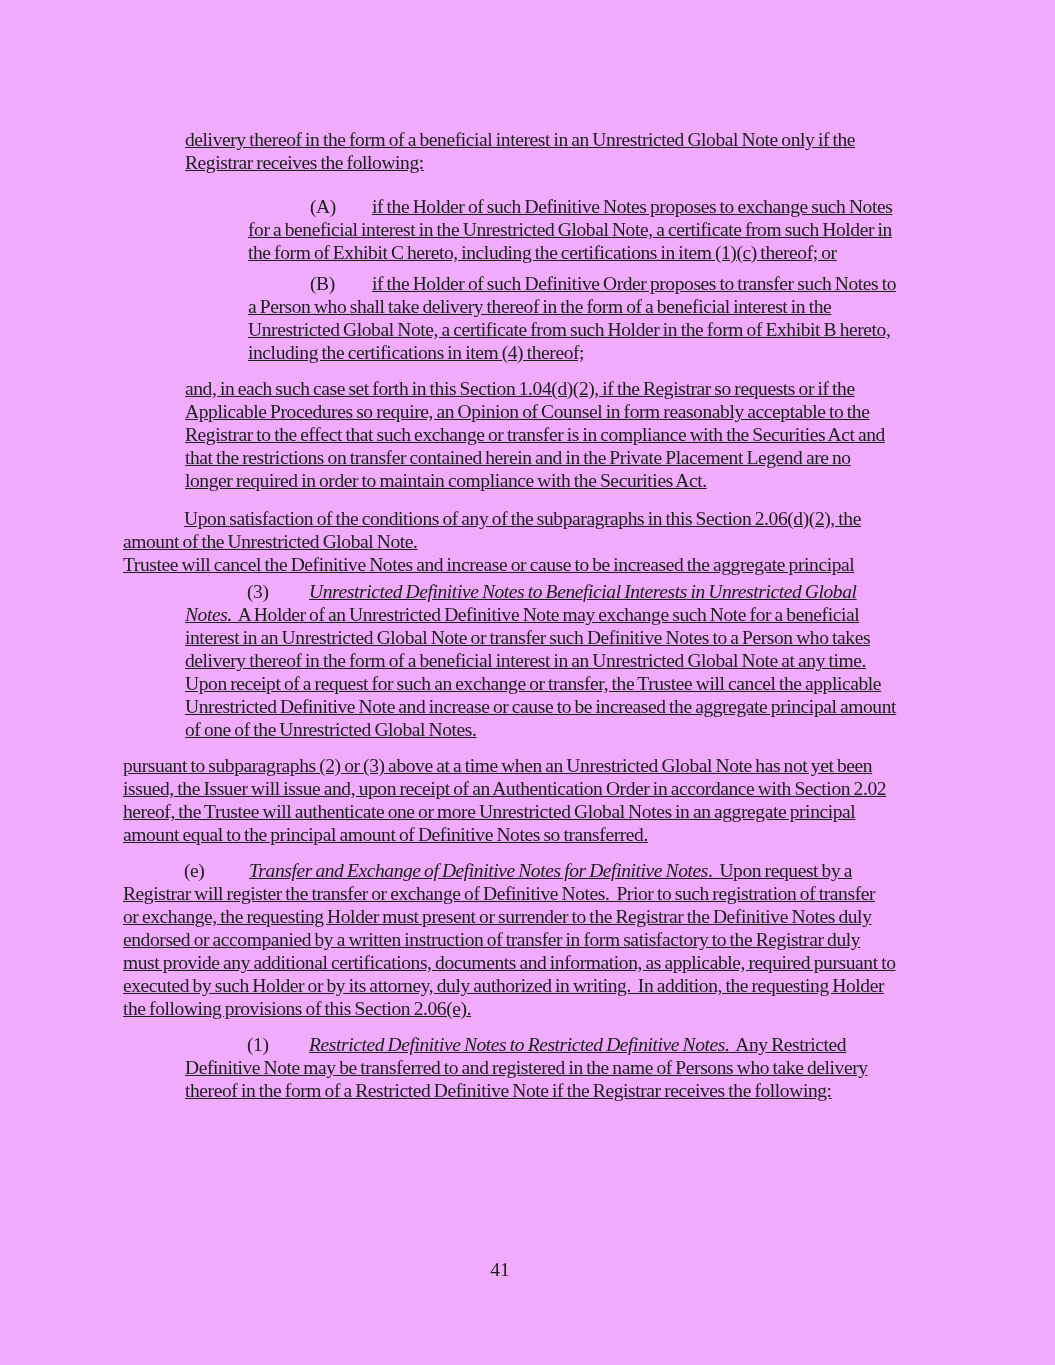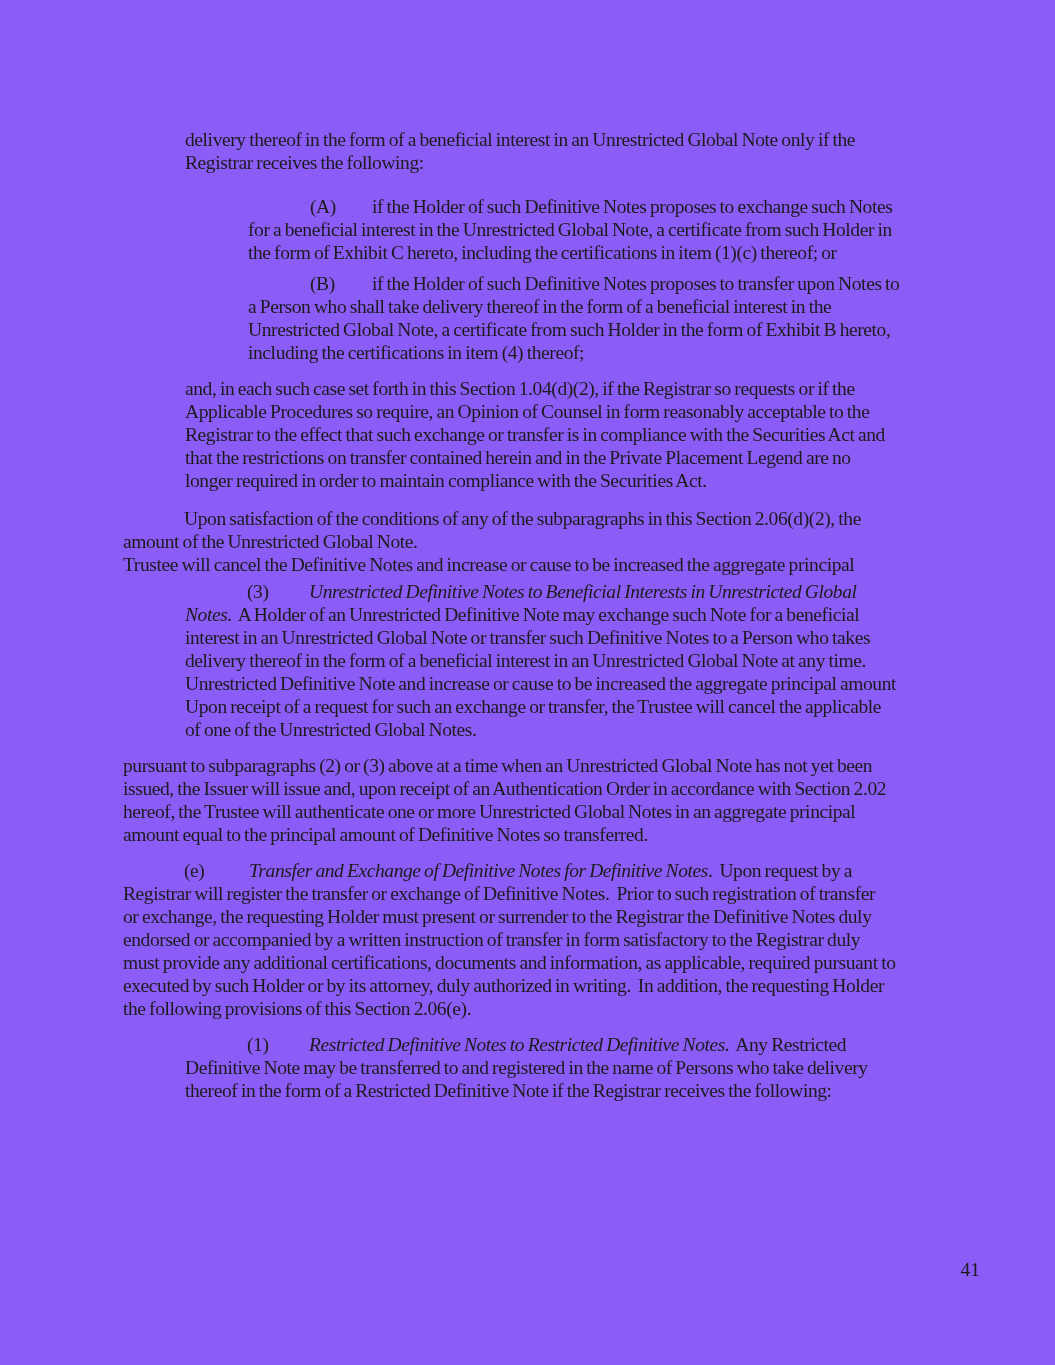--- a/index.html
+++ b/index.html
@@ -1,70 +1,71 @@
 <!DOCTYPE html>
 <html><head>
 <meta charset="utf-8">
 <style>
   html, body { margin: 0; padding: 0; background: #ffffff; }
   .page {
     position: relative;
     width: 1055px;
     height: 1365px;
-    background: #8b5cf6;
+    background: #f0abfc;
     color: #1c1c1c;
     font-family: "Liberation Serif", "DejaVu Serif", serif;
     font-size: 19.5px;
     line-height: 23px;
     letter-spacing: -0.4px;
     word-spacing: -1px;
     box-sizing: border-box;
     padding: 128px 118px 0 123px;
     overflow: hidden;
+    text-decoration: underline;
   }
   .para { margin: 0 0 13px 0; }
   .line { white-space: pre; }
   .ind1 { margin-left: 62px; }   
   .ind2 { margin-left: 125px; }  
   .fl { padding-left: 61px; }    
   .fl2 { padding-left: 62px; }
   .lbl { display: inline-block; width: 62px; }
   .lbl-e { display: inline-block; width: 65px; }
   .it { font-style: italic; }
   .mb21 { margin-bottom: 21px; }
   .mb19 { margin-bottom: 8px; }
   .mb15 { margin-bottom: 15px; }
   .mb16 { margin-bottom: 4px; }
   .pagenum {
     position: absolute;
     top: 1258px;
-    left: 4px;
+    left: 12px;
     width: 976px;
-    text-align: right;
+    text-align: center;
     letter-spacing: 0;
   }
 </style>
 </head>
 <body>
 
 <div class="page">
 
   <div class="para ind1 mb21">
     <div class="line">delivery thereof in the form of a beneficial interest in an Unrestricted Global Note only if the</div>
     <div class="line">Registrar receives the following:</div>
   </div>
 
   <div class="para ind2 mb19">
     <div class="line fl2"><span class="lbl">(A)</span><span>if the Holder of such Definitive Notes proposes to exchange such Notes</span></div>
     <div class="line">for a beneficial interest in the Unrestricted Global Note, a certificate from such Holder in</div>
     <div class="line">the form of Exhibit C hereto, including the certifications in item (1)(c) thereof; or</div>
   </div>
 
   <div class="para ind2">
-    <div class="line fl2"><span class="lbl">(B)</span><span>if the Holder of such Definitive Notes proposes to transfer upon Notes to</span></div>
+    <div class="line fl2"><span class="lbl">(B)</span><span>if the Holder of such Definitive Order proposes to transfer such Notes to</span></div>
     <div class="line">a Person who shall take delivery thereof in the form of a beneficial interest in the</div>
     <div class="line">Unrestricted Global Note, a certificate from such Holder in the form of Exhibit B hereto,</div>
     <div class="line">including the certifications in item (4) thereof;</div>
   </div>
 
   <div class="para ind1 mb15">
     <div class="line">and, in each such case set forth in this Section 1.04(d)(2), if the Registrar so requests or if the</div>
     <div class="line">Applicable Procedures so require, an Opinion of Counsel in form reasonably acceptable to the</div>
     <div class="line">Registrar to the effect that such exchange or transfer is in compliance with the Securities Act and</div>
     <div class="line">that the restrictions on transfer contained herein and in the Private Placement Legend are no</div>
@@ -75,22 +76,22 @@
     <div class="line fl">Upon satisfaction of the conditions of any of the subparagraphs in this Section 2.06(d)(2), the</div>
     <div class="line">amount of the Unrestricted Global Note.</div>
     <div class="line">Trustee will cancel the Definitive Notes and increase or cause to be increased the aggregate principal</div>
   </div>
 
   <div class="para ind1">
     <div class="line fl2"><span class="lbl">(3)</span><span class="it">Unrestricted Definitive Notes to Beneficial Interests in Unrestricted Global</span></div>
     <div class="line"><span class="it">Notes.</span><span>  A Holder of an Unrestricted Definitive Note may exchange such Note for a beneficial</span></div>
     <div class="line">interest in an Unrestricted Global Note or transfer such Definitive Notes to a Person who takes</div>
     <div class="line">delivery thereof in the form of a beneficial interest in an Unrestricted Global Note at any time.</div>
+    <div class="line">Upon receipt of a request for such an exchange or transfer, the Trustee will cancel the applicable</div>
     <div class="line">Unrestricted Definitive Note and increase or cause to be increased the aggregate principal amount</div>
-    <div class="line">Upon receipt of a request for such an exchange or transfer, the Trustee will cancel the applicable</div>
     <div class="line">of one of the Unrestricted Global Notes.</div>
   </div>
 
   <div class="para">
     <div class="line">pursuant to subparagraphs (2) or (3) above at a time when an Unrestricted Global Note has not yet been</div>
     <div class="line">issued, the Issuer will issue and, upon receipt of an Authentication Order in accordance with Section 2.02</div>
     <div class="line">hereof, the Trustee will authenticate one or more Unrestricted Global Notes in an aggregate principal</div>
     <div class="line">amount equal to the principal amount of Definitive Notes so transferred.</div>
   </div>
 

